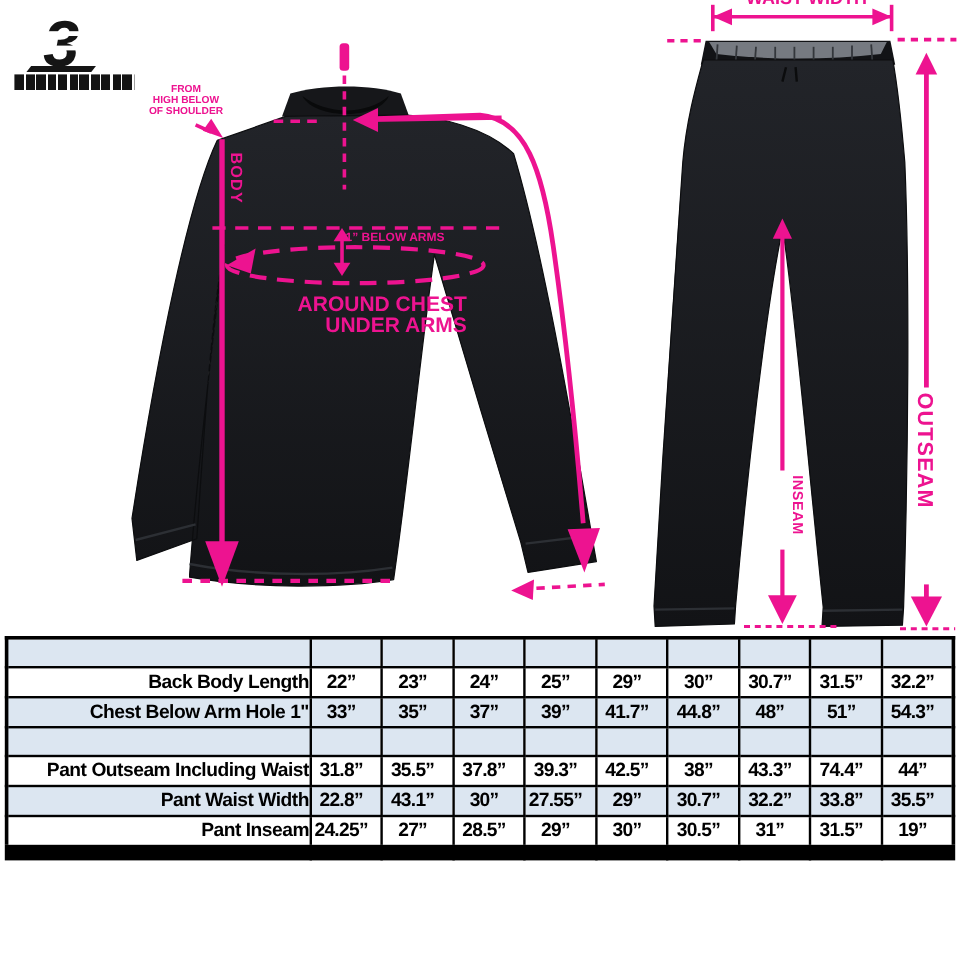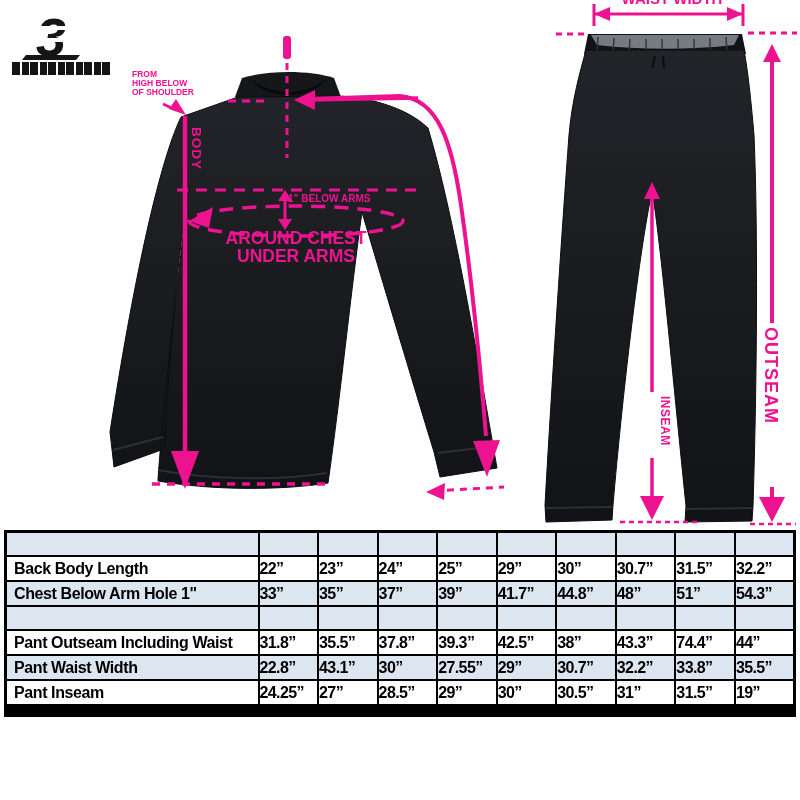--- a/index.html
+++ b/index.html
@@ -10,40 +10,40 @@
   .vert{writing-mode:vertical-rl;text-orientation:mixed}
 
   
   #logo3{left:36px;top:6px;font:italic 900 54px "Liberation Sans",sans-serif;color:#151515}
   .logostripe{background:#fff;height:4px;width:46px;left:28px}
   #swoosh{left:24px;top:55px;width:54px;height:5px;background:#151515;transform:skewX(-38deg)}
   #wordmark{left:12px;top:62px;width:100px;height:13px;
     background:repeating-linear-gradient(90deg,#141414 0 8px,#ffffff 8px 10px,#141414 10px 17px,#ffffff 17px 18px)}
 
   
-  #hps-note{left:132px;top:70px;width:78px;font-size:8.5px}
+  #hps-note{left:116px;top:70px;width:78px;text-align:center;font-size:8.5px}
   #body-label{left:189px;top:127px;font-size:13.5px;letter-spacing:1px}
   #below-arms{left:288px;top:194px;font-size:10px;white-space:nowrap}
-  #around-chest{left:203px;top:229px;width:186px;text-align:center;font-size:17.5px}
+  #around-chest{left:203px;top:244px;width:186px;text-align:right;font-size:17.5px}
   #waist-label{left:597px;top:-9px;width:150px;text-align:center;font-size:15px;white-space:nowrap}
   #inseam-label{left:658px;top:396px;font-size:12px;letter-spacing:.5px}
   #outseam-label{left:761px;top:327px;font-size:18px;letter-spacing:1px}
 
   
   #chart-wrap{left:4px;top:530px;width:792px}
   table{border-collapse:collapse;table-layout:fixed;width:100%;
         border:3px solid #000;border-bottom:13px solid #000;background:#fff}
   td{border:2px solid #000;vertical-align:middle;font-weight:bold;color:#000;padding:0;overflow:hidden}
   col.c-label{width:253px}
   tr.head td{height:31px;font-size:20px;text-align:center;letter-spacing:-0.5px}
   tr.data td{height:23px}
   tr.sp td{height:22px}
   tr.blue{background:#DCE6F1}
-  td.lbl{text-align:left;padding-left:7px;font-size:16px;letter-spacing:-0.4px;white-space:nowrap}
-  td.val{text-align:left;padding-right:8px;font-size:16px;letter-spacing:-0.6px;white-space:nowrap}
+  td.lbl{text-align:right;padding-left:7px;font-size:16px;letter-spacing:-0.4px;white-space:nowrap}
+  td.val{text-align:center;padding-right:8px;font-size:16px;letter-spacing:-0.6px;white-space:nowrap}
 </style>
 </head>
 <body>
 
 <svg class="abs" style="left:0;top:0" width="800" height="530" viewBox="0 0 800 530">
   <defs>
     <linearGradient id="gCloth" x1="0" y1="0" x2="0" y2="1">
       <stop offset="0" stop-color="#222429"></stop>
         <stop offset="1" stop-color="#121316"></stop>
     </linearGradient>

